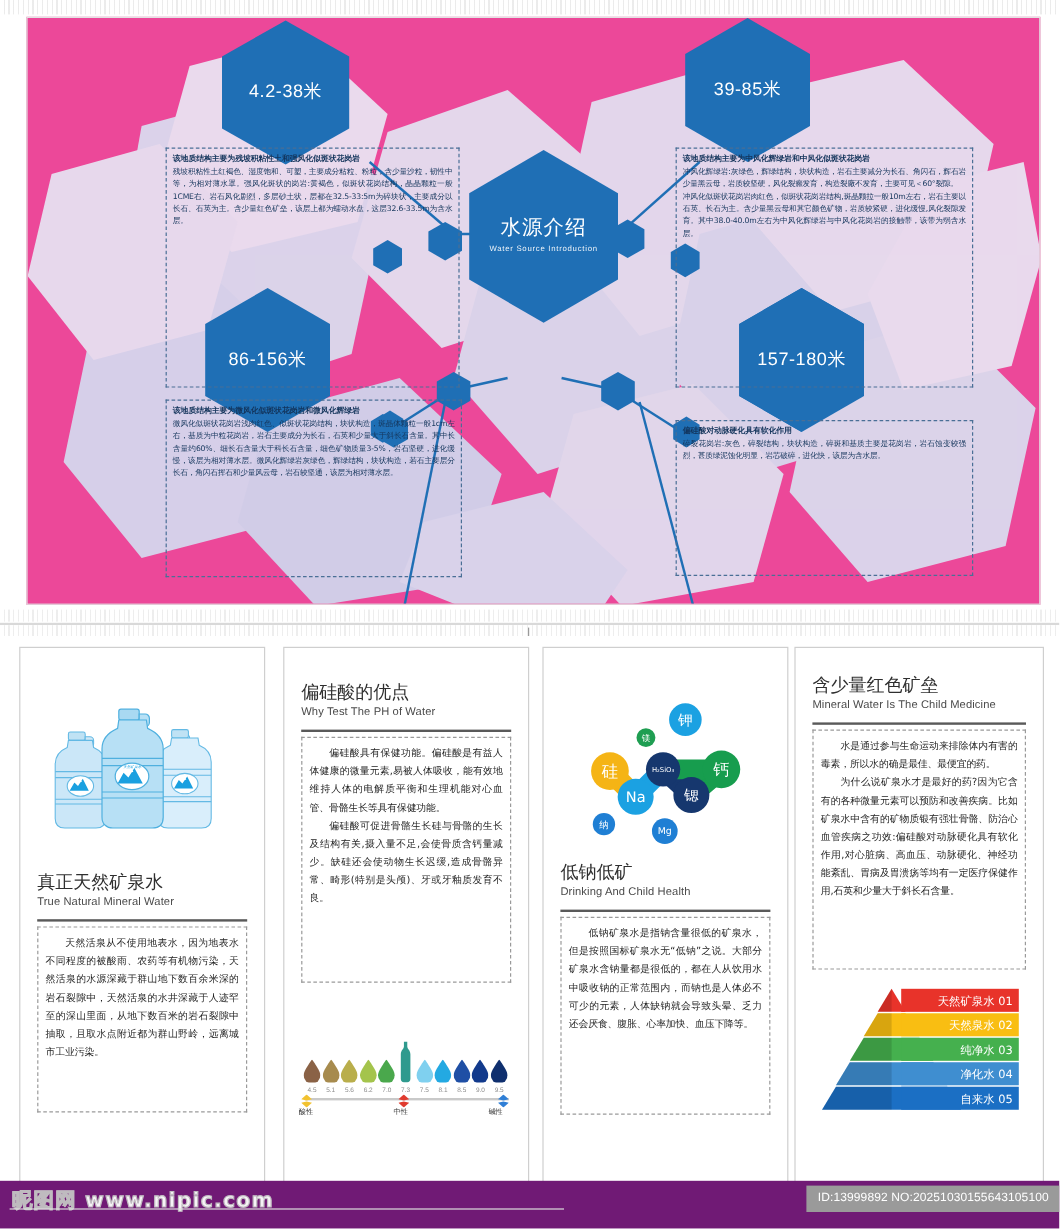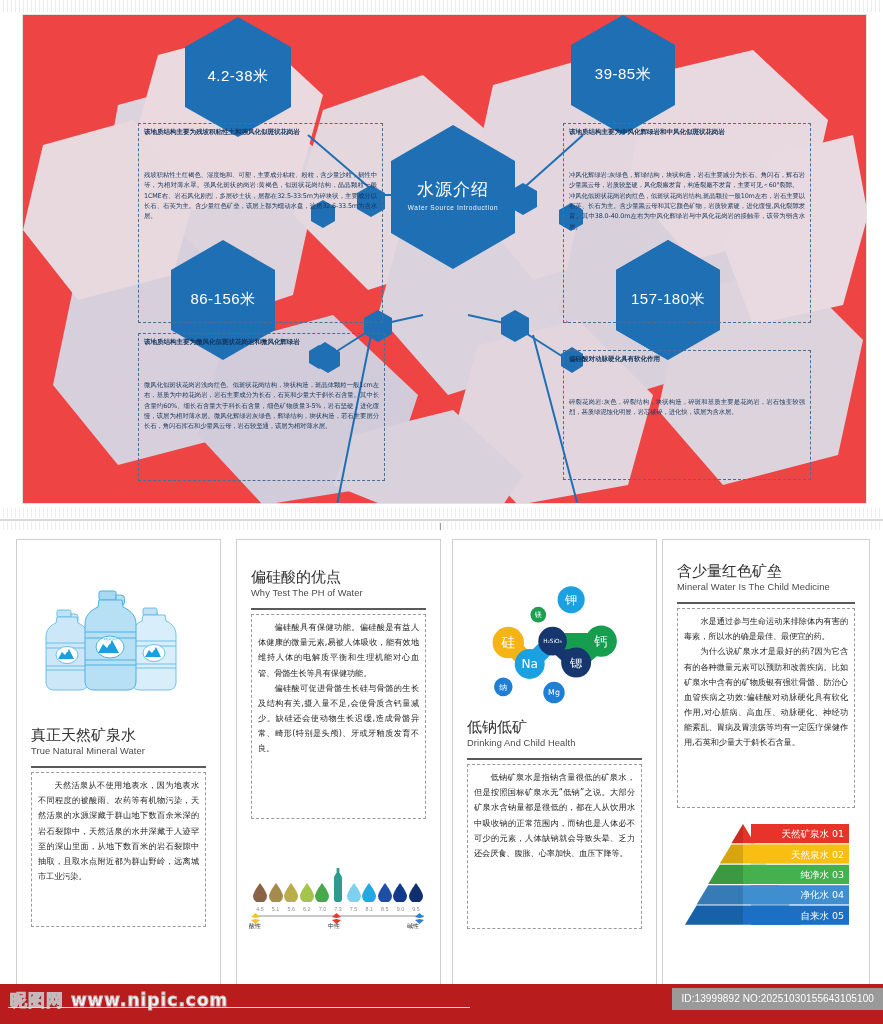--- a/index.html
+++ b/index.html
@@ -3,40 +3,40 @@
 <meta charset="utf-8">
 <style>
   * { box-sizing: border-box; margin:0; padding:0; }
   html,body { width:883px; height:1024px; background:#ffffff;
     font-family:"Liberation Sans","DejaVu Sans",sans-serif; }
   #page { position:relative; width:883px; height:1024px; overflow:hidden; background:#fff; }
 
   
   #top-section { position:absolute; left:0; top:0; width:883px; height:520px; background:#fff; }
   #top-canvas { position:absolute; left:22px; top:14px; width:845px; height:490px;
-     background:#ef4444; border:1px solid #e2e2e2; overflow:hidden; }
+     background:#ec4899; border:1px solid #e2e2e2; overflow:hidden; }
   #top-ruler { position:absolute; left:0; top:0; width:883px; height:12px;
      background:repeating-linear-gradient(90deg,#fff 0 3px,#d8d8d8 3px 4px); opacity:.5; }
   #top-ruler-b { position:absolute; left:0; top:508px; width:883px; height:10px;
      background:repeating-linear-gradient(90deg,#fff 0 3px,#d8d8d8 3px 4px); opacity:.45; }
   #divider { position:absolute; left:0; top:519px; width:883px; height:2px; background:#d9d9d9; }
   svg.layer { position:absolute; left:0; top:0; }
 
   .hexlabel { position:absolute; color:#fff; font-size:15px; letter-spacing:.5px;
      text-align:center; white-space:nowrap; pointer-events:none; }
   .centerlabel { position:absolute; color:#fff; text-align:center; white-space:nowrap; }
   .centerlabel .cn { font-size:17px; letter-spacing:1px; display:block; }
   .centerlabel .en { font-size:6.5px; letter-spacing:.6px; display:block; margin-top:3px; opacity:.92; }
 
   .infobox { position:absolute; border:1px dashed #4a6f96; padding:4px 5px 5px 5px;
      background:transparent; }
   .infobox .ttl { font-size:6.6px; font-weight:bold; color:#12335a; line-height:1.5;
      font-family:"DejaVu Sans",sans-serif; letter-spacing:-.1px; }
   .infobox .bd { font-size:6.4px; color:#15365c; line-height:1.62;
-     font-family:"DejaVu Sans",sans-serif; letter-spacing:-.15px; text-align:justify;margin-top:32px; }
+     font-family:"DejaVu Sans",sans-serif; letter-spacing:-.15px; text-align:justify; }
 
   
   #bot-section { position:absolute; left:0; top:521px; width:883px; height:503px; background:#fff; }
   #bot-ruler { position:absolute; left:0; top:0; width:883px; height:9px;
      background:repeating-linear-gradient(90deg,#fff 0 3px,#dcdcdc 3px 4px); opacity:.5; }
   .tickmark { position:absolute; top:2px; width:1px; height:7px; background:#9a9a9a; }
 
   .panel { position:absolute; top:18px; width:205px; height:454px; background:#fff;
      border:1px solid #cfcfcf; }
   .panel.p1 { left:16px; }
@@ -70,21 +70,21 @@
   
   #molecule { position:absolute; left:6px; top:44px; width:195px; height:125px; }
 
   
   #pyramid { position:absolute; left:18px; top:282px; width:172px; height:110px; }
 
   
   #bottles { position:absolute; left:22px; top:48px; width:162px; height:112px; }
 
   
-  #footer { position:absolute; left:0; top:984px; width:883px; height:40px; background:#b91c1c; }
+  #footer { position:absolute; left:0; top:984px; width:883px; height:40px; background:#701a75; }
   #wm { position:absolute; left:10px; top:5px; font-size:17px; letter-spacing:1px;
      color:#fff; -webkit-text-stroke:1px #c4c4c4; font-family:"DejaVu Sans",sans-serif;
      font-weight:bold; opacity:.95; }
   #wm-line { position:absolute; left:8px; top:23px; width:462px; height:1px; background:#dddddd; }
   #idbadge { position:absolute; right:0px; top:4px; height:22px; background:#9a9a9a;
      color:#fff; font-size:10px; line-height:22px; padding:0 9px;
      font-family:"Liberation Sans",sans-serif; letter-spacing:.1px; }
 </style>
 </head>
 <body>

